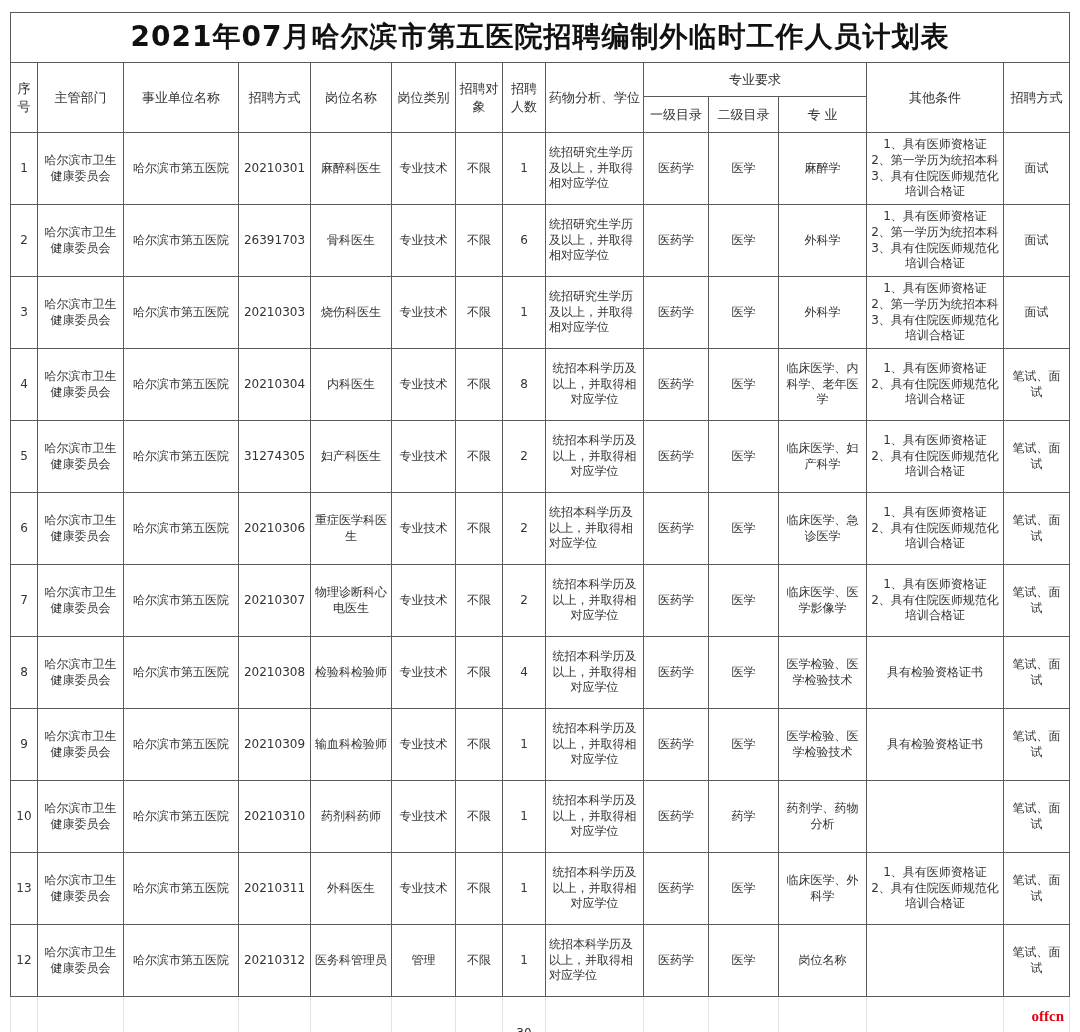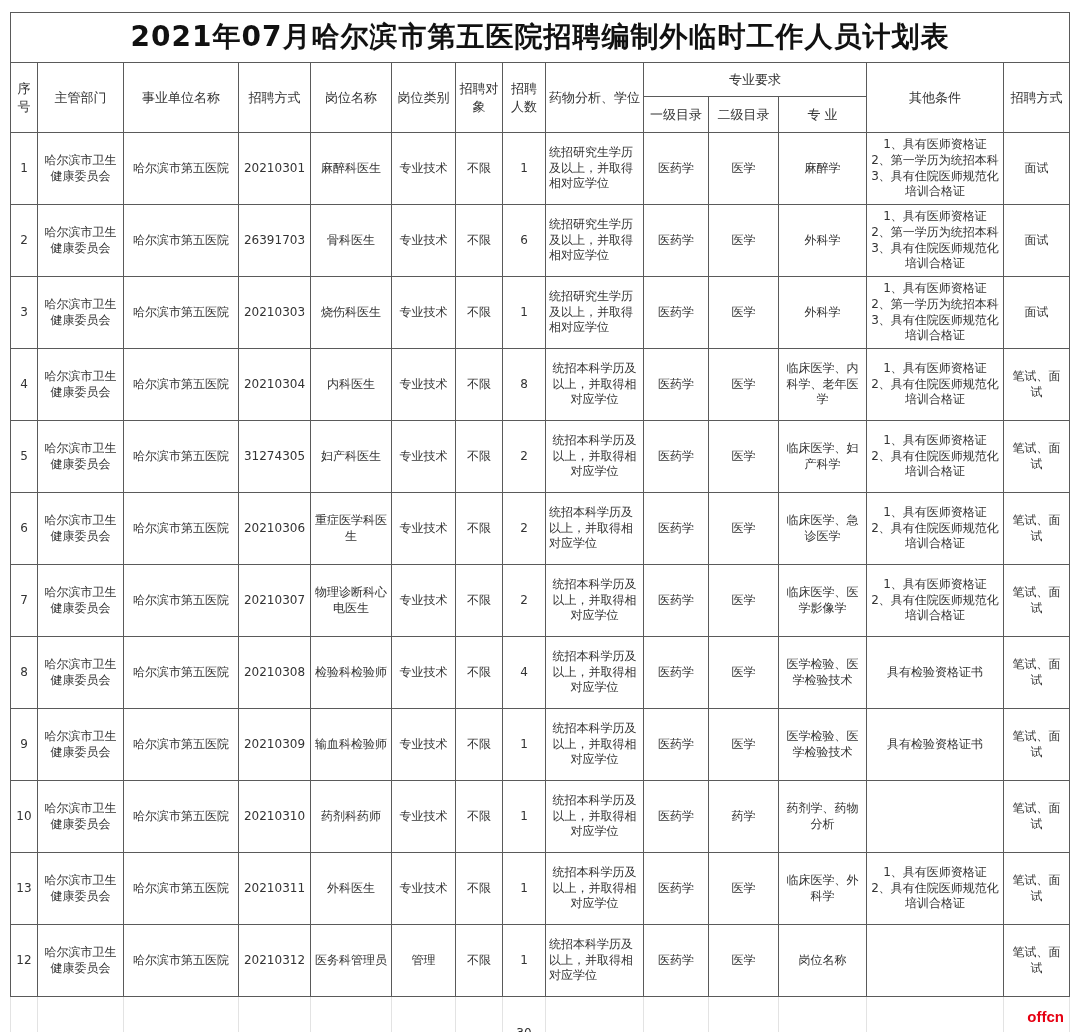--- a/index.html
+++ b/index.html
@@ -59,21 +59,21 @@
     height: 28px;
     font-size: 12px;
     text-align: center;
     vertical-align: middle;
     color: #333333;
   }
   .watermark {
     position: absolute;
     right: 16px;
     top: 1008px;
-    font-family: Liberation Sans, sans-serif;
+    font-family: Liberation Serif, serif;
     font-weight: bold;
     font-size: 15px;
     color: #e60012;
   }
 </style>
 </head>
 <body>
 
 <div class="sheet">
 

